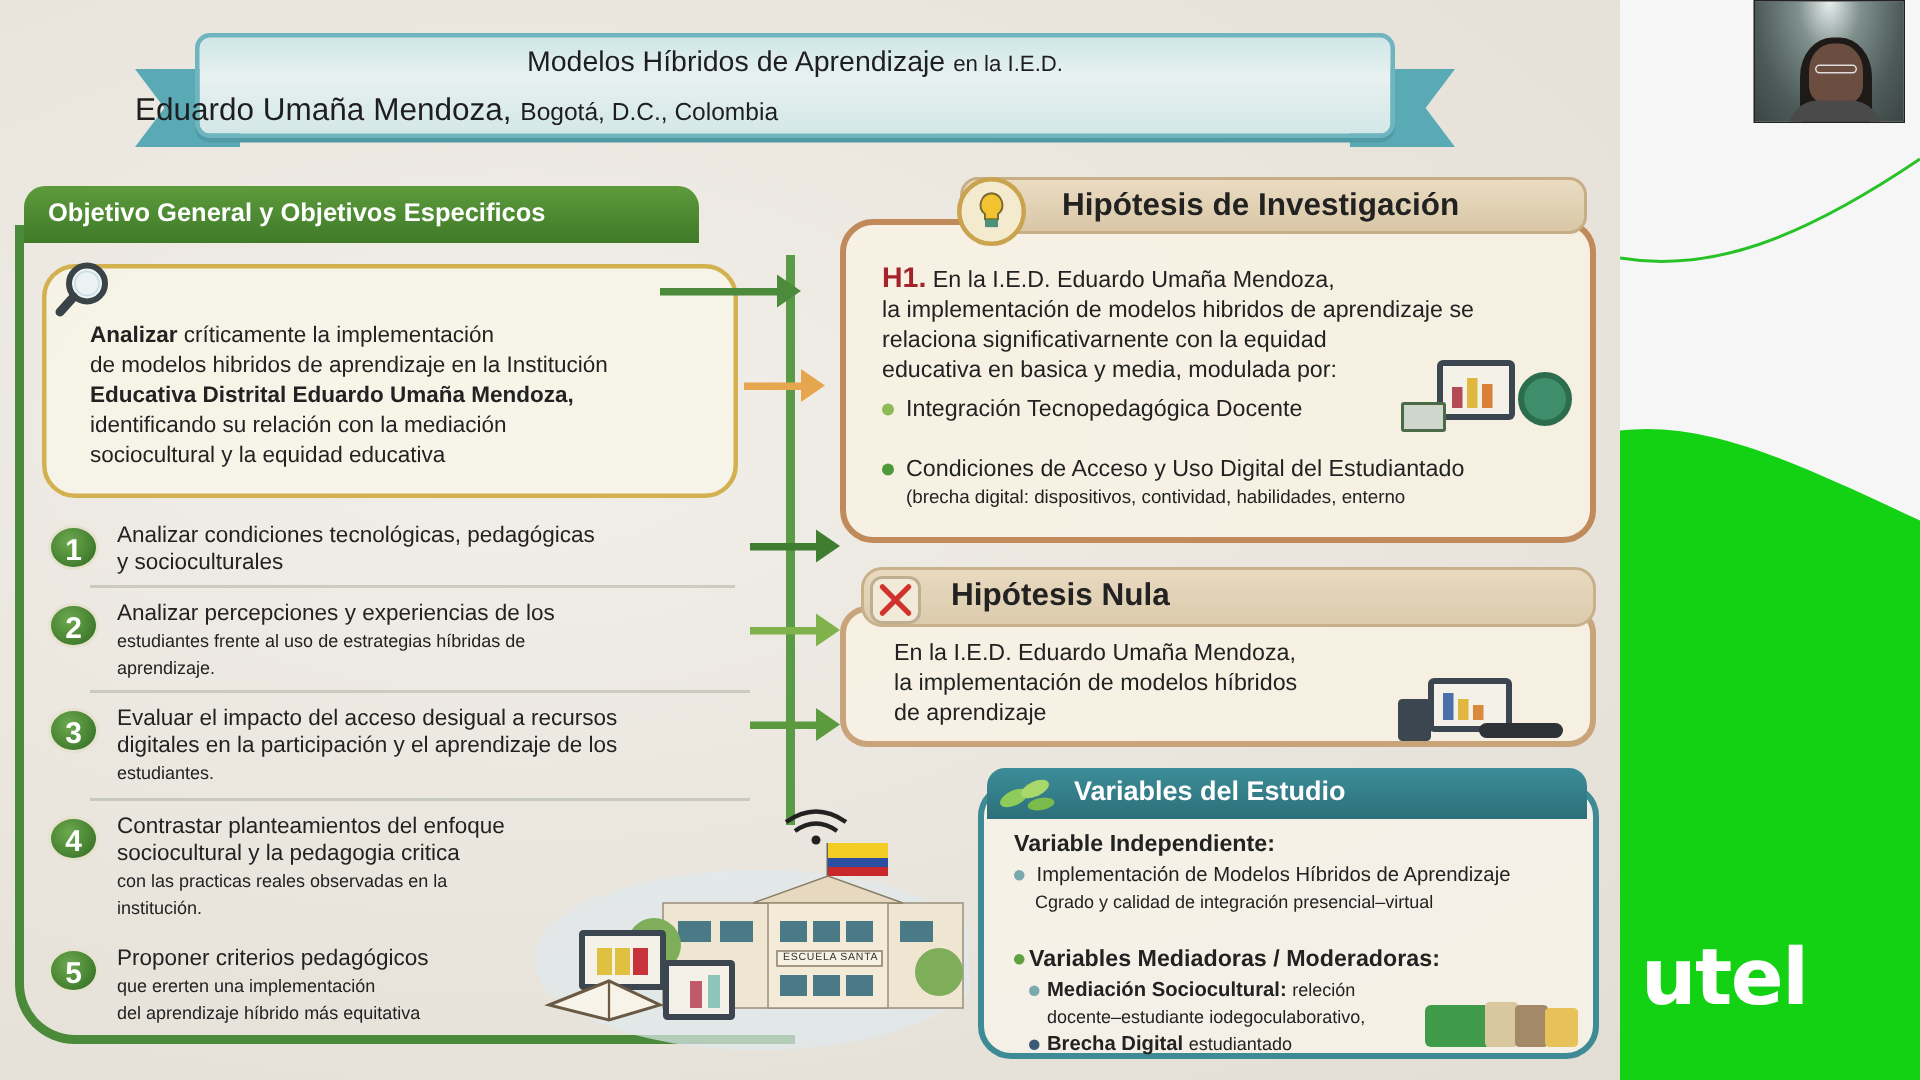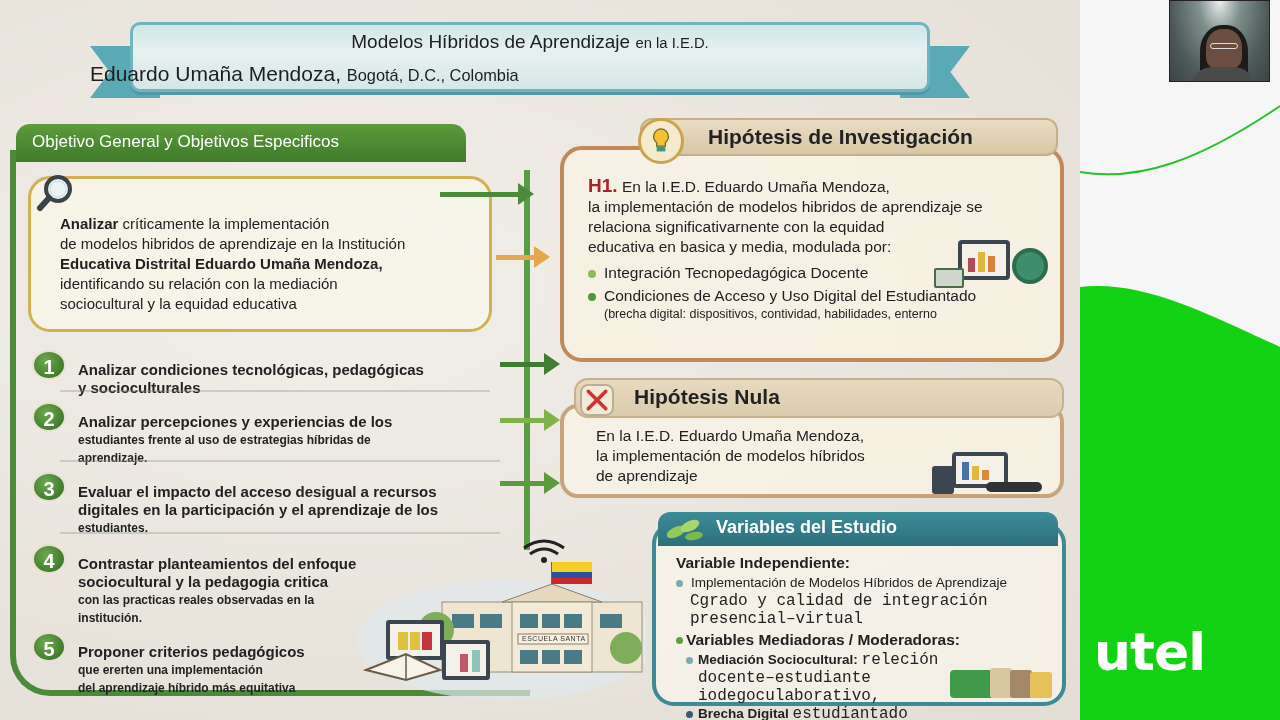--- a/index.html
+++ b/index.html
@@ -16,34 +16,34 @@
   .ribbon .tail.left { left: 0; clip-path: polygon(0 0, 100% 0, 100% 100%, 0 100%, 28% 50%); }
   .ribbon .tail.right { right: 0; clip-path: polygon(0 0, 100% 0, 72% 50%, 100% 100%, 0 100%); }
   .ribbon .band { position: absolute; left: 40px; right: 40px; top: 4px; height: 70px; border-radius: 10px;
     background: linear-gradient(180deg, #cfe6e7 0%, #e7f1f0 40%, #d4e7e7 100%); border: 3px solid #6fb5bf; box-shadow: 0 3px 0 #4f9aa5; }
   .ribbon .t1 { position: absolute; left: 0; right: 0; top: 13px; text-align: center; font-size: 19px; color: #1e1e1e; }
   .ribbon .t2 { position: absolute; left: 0; right: 0; top: 44px; text-align: left; font-size: 21px; color: #1e1e1e; }
   .small { font-size: 0.78em; }
 
   
   .green-tab { position: absolute; left: 16px; top: 124px; width: 450px; height: 38px; border-radius: 14px 14px 0 0;
-    background: linear-gradient(180deg, #5d9b3c, #3f7a28); color: #fff; font-size: 17px; padding: 8px 16px; }
+    background: linear-gradient(180deg, #5d9b3c, #3f7a28); color: #fff; font-size: 17px; padding: 8px 16px; font-weight: bold; }
   .green-panel { position: absolute; left: 10px; top: 150px; width: 520px; height: 546px; border: 6px solid #4a8a3a; border-top: none; border-right: none;
     border-radius: 0 0 0 40px; }
   .green-panel::after { content: ""; position: absolute; right: 0; top: 20px; width: 6px; height: 380px; background: #5a9b45; }
 
   .obj-card { position: absolute; left: 28px; top: 176px; width: 464px; height: 156px; border: 3px solid #d3b050; border-radius: 22px;
     background: rgba(250, 246, 232, 0.7); }
   .obj-label { position: absolute; left: 52px; top: 176px; width: 246px; height: 30px; background: linear-gradient(90deg, #f0c955, #f5d778 70%, rgba(245,215,120,0)); padding: 4px 0 0 44px; font-size: 17px; font-weight: bold; color: #222; }
   .mag-icon { position: absolute; left: 36px; top: 172px; width: 40px; height: 40px; }
   .obj-text { position: absolute; left: 60px; top: 214px; width: 430px; font-size: 15px; line-height: 20px; color: #222; }
 
   .spec { position: absolute; left: 32px; width: 470px; }
   .spec .num { position: absolute; left: 0; top: 2px; width: 34px; height: 30px; border-radius: 50%; background: radial-gradient(circle at 40% 35%, #6da94e, #2f6a21); color: #fff; font-weight: bold; font-size: 20px; text-align: center; line-height: 30px; border: 2px solid #e7e2cf; }
-  .spec .txt { position: absolute; left: 46px; top: 13px; width: 420px; font-size: 15px; line-height: 18px; color: #222; font-weight: bold; }
+  .spec .txt { position: absolute; left: 46px; top: 0; width: 420px; font-size: 15px; line-height: 18px; color: #222; }
   .spec .txt .sm { font-size: 12px; }
   .sep { position: absolute; left: 60px; height: 2px; background: rgba(140, 150, 130, 0.35); }
 
   
   .arrow { position: absolute; height: 5px; }
   .arrow::after { content: ""; position: absolute; right: -14px; top: -9px; border-left: 16px solid; border-top: 11px solid transparent; border-bottom: 11px solid transparent; border-left-color: inherit; }
 
   
   .hyp-card { position: absolute; left: 560px; top: 146px; width: 504px; height: 216px; border: 4px solid #c08a5a; border-radius: 22px; background: rgba(248, 242, 228, 0.85); }
   .hyp-head { position: absolute; left: 640px; top: 118px; width: 418px; height: 38px; border-radius: 12px; background: linear-gradient(180deg, #eadcc3, #d9c7a6); border: 2px solid #c7ae86; padding: 5px 0 0 66px; font-size: 21px; font-weight: bold; color: #222; }
@@ -58,21 +58,21 @@
   .x-icon { position: absolute; left: 580px; top: 384px; width: 34px; height: 32px; border-radius: 8px; background: #f2ead8; border: 2px solid #bfae90; }
   .null-body { position: absolute; left: 596px; top: 426px; width: 340px; font-size: 15.5px; line-height: 20px; color: #222; }
 
   
   .var-card { position: absolute; left: 652px; top: 522px; width: 414px; height: 184px; border: 4px solid #3e8a95; border-radius: 22px; background: rgba(246, 242, 232, 0.9); }
   .var-head { position: absolute; left: 658px; top: 512px; width: 400px; height: 34px; border-radius: 12px 12px 0 0; background: linear-gradient(180deg, #3c8d98, #2c6f7a); padding: 5px 0 0 58px; font-size: 18px; font-weight: bold; color: #fff; }
   .leaf-icon { position: absolute; left: 664px; top: 514px; width: 44px; height: 28px; }
   .var-body { position: absolute; left: 676px; top: 552px; width: 386px; color: #222; }
   .var-body .hd { font-size: 15.5px; font-weight: bold; line-height: 22px; }
   .var-body .it { font-size: 13.5px; line-height: 18px; }
-  .var-body .sm { font-size: 16px; font-family: Liberation Mono, monospace; }
+  .var-body .sm { font-size: 12px; }
 
   
   .illus { position: absolute; }
   .screen { position: absolute; background: #3c4650; border-radius: 4px; padding: 4px; }
   .screen .inner { width: 100%; height: 100%; background: #f4f1e8; display: flex; align-items: flex-end; gap: 3px; padding: 4px 6px; }
   .screen .bar { width: 7px; }
 
   
   .side { position: absolute; left: 1080px; top: 0; width: 200px; height: 720px; background: #f6f6f6; overflow: hidden; }
   .webcam { position: absolute; left: 1169px; top: 0; width: 101px; height: 82px; background: radial-gradient(ellipse at 50% 0%, #e9efee 0%, #7f908d 30%, #4c5a58 70%, #3b4644 100%); border: 1px solid #222; overflow: hidden; }
@@ -179,21 +179,21 @@
     <svg class="bulb-icon" viewBox="0 0 46 46">
       <path d="M23 9 a9 9 0 0 1 5 16 v4 h-10 v-4 a9 9 0 0 1 5 -16z" fill="#f2c230" stroke="#7a6a30" stroke-width="1.5"></path>
       <rect x="18" y="29" width="10" height="6" fill="#4d9078"></rect>
     </svg>
     <div class="hyp-body">
       <div><span class="h1">H1.</span> <span>En la I.E.D. Eduardo Umaña Mendoza,</span></div>
       <div>la implementación de modelos hibridos de aprendizaje se</div>
       <div>relaciona significativarnente con la equidad</div>
       <div>educativa en basica y media, modulada por:</div>
       <div style="margin-top:6px"><span class="bullet" style="background:#8dbb55"></span><span>Integración Tecnopedagógica Docente</span></div>
-      <div style="margin-top:3px"><span class="bullet" style="background:#4e9a3a"></span><span>Condiciones de Acceso y Uso Digital del Estudiantado</span></div>
+      <div style="margin-top:20px"><span class="bullet" style="background:#4e9a3a"></span><span>Condiciones de Acceso y Uso Digital del Estudiantado</span></div>
       <div class="hyp-sub">(brecha digital: dispositivos, contividad, habilidades, enterno</div>
     </div>
 
     <div class="illus" style="left:934px;top:240px;width:120px;height:52px">
       <div class="screen" style="left:24px;top:0;width:52px;height:40px">
           <div class="inner">
             <div class="bar" style="height:14px;background:#b34a55"></div>
             <div class="bar" style="height:20px;background:#e0b840"></div>
             <div class="bar" style="height:16px;background:#d97f3a"></div>
           </div>
@@ -229,21 +229,21 @@
     <div class="var-head">Variables del Estudio</div>
     <svg class="leaf-icon" viewBox="0 0 44 28">
       <ellipse cx="12" cy="18" rx="10" ry="5" fill="#8fcb5a" transform="rotate(-25 12 18)"></ellipse>
       <ellipse cx="26" cy="12" rx="10" ry="5" fill="#a8d86c" transform="rotate(-25 26 12)"></ellipse>
       <ellipse cx="30" cy="22" rx="9" ry="4" fill="#7bbb4c" transform="rotate(-10 30 22)"></ellipse>
     </svg>
     <div class="var-body">
       <div class="hd">Variable Independiente:</div>
       <div class="it"><span class="bullet" style="background:#7aa9b0;width:7px;height:7px"></span><span>Implementación de Modelos Híbridos de Aprendizaje</span></div>
       <div class="it sm" style="padding-left:14px">Cgrado y calidad de integración presencial–virtual</div>
-      <div class="hd" style="margin-top:1px"><span class="bullet" style="background:#5fa043;width:7px;height:7px;margin-right:3px"></span><span>Variables Mediadoras / Moderadoras:</span></div>
+      <div class="hd" style="margin-top:19px"><span class="bullet" style="background:#5fa043;width:7px;height:7px;margin-right:3px"></span><span>Variables Mediadoras / Moderadoras:</span></div>
       <div class="it" style="padding-left:10px"><span class="bullet" style="background:#7aa9b0;width:7px;height:7px;margin-right:5px"></span><b>Mediación Sociocultural:</b> <span class="sm">releción</span></div>
       <div class="it sm" style="padding-left:22px">docente–estudiante iodegoculaborativo,</div>
       <div class="it" style="padding-left:10px"><span class="bullet" style="background:#3b5b74;width:7px;height:7px;margin-right:5px"></span><b>Brecha Digital</b> <span class="sm">estudiantado</span></div>
     </div>
     <div class="illus" style="left:950px;top:664px;width:104px;height:36px">
       <div style="position:absolute;left:0;top:6px;width:44px;height:28px;background:#3f9a4a;border-radius:4px"></div>
       <div style="position:absolute;left:40px;top:4px;width:22px;height:30px;background:#d9c7a0;border-radius:3px"></div>
       <div style="position:absolute;left:60px;top:6px;width:22px;height:28px;background:#a48868;border-radius:3px"></div>
       <div style="position:absolute;left:80px;top:8px;width:22px;height:26px;background:#e7c25a;border-radius:3px"></div>
     </div>

